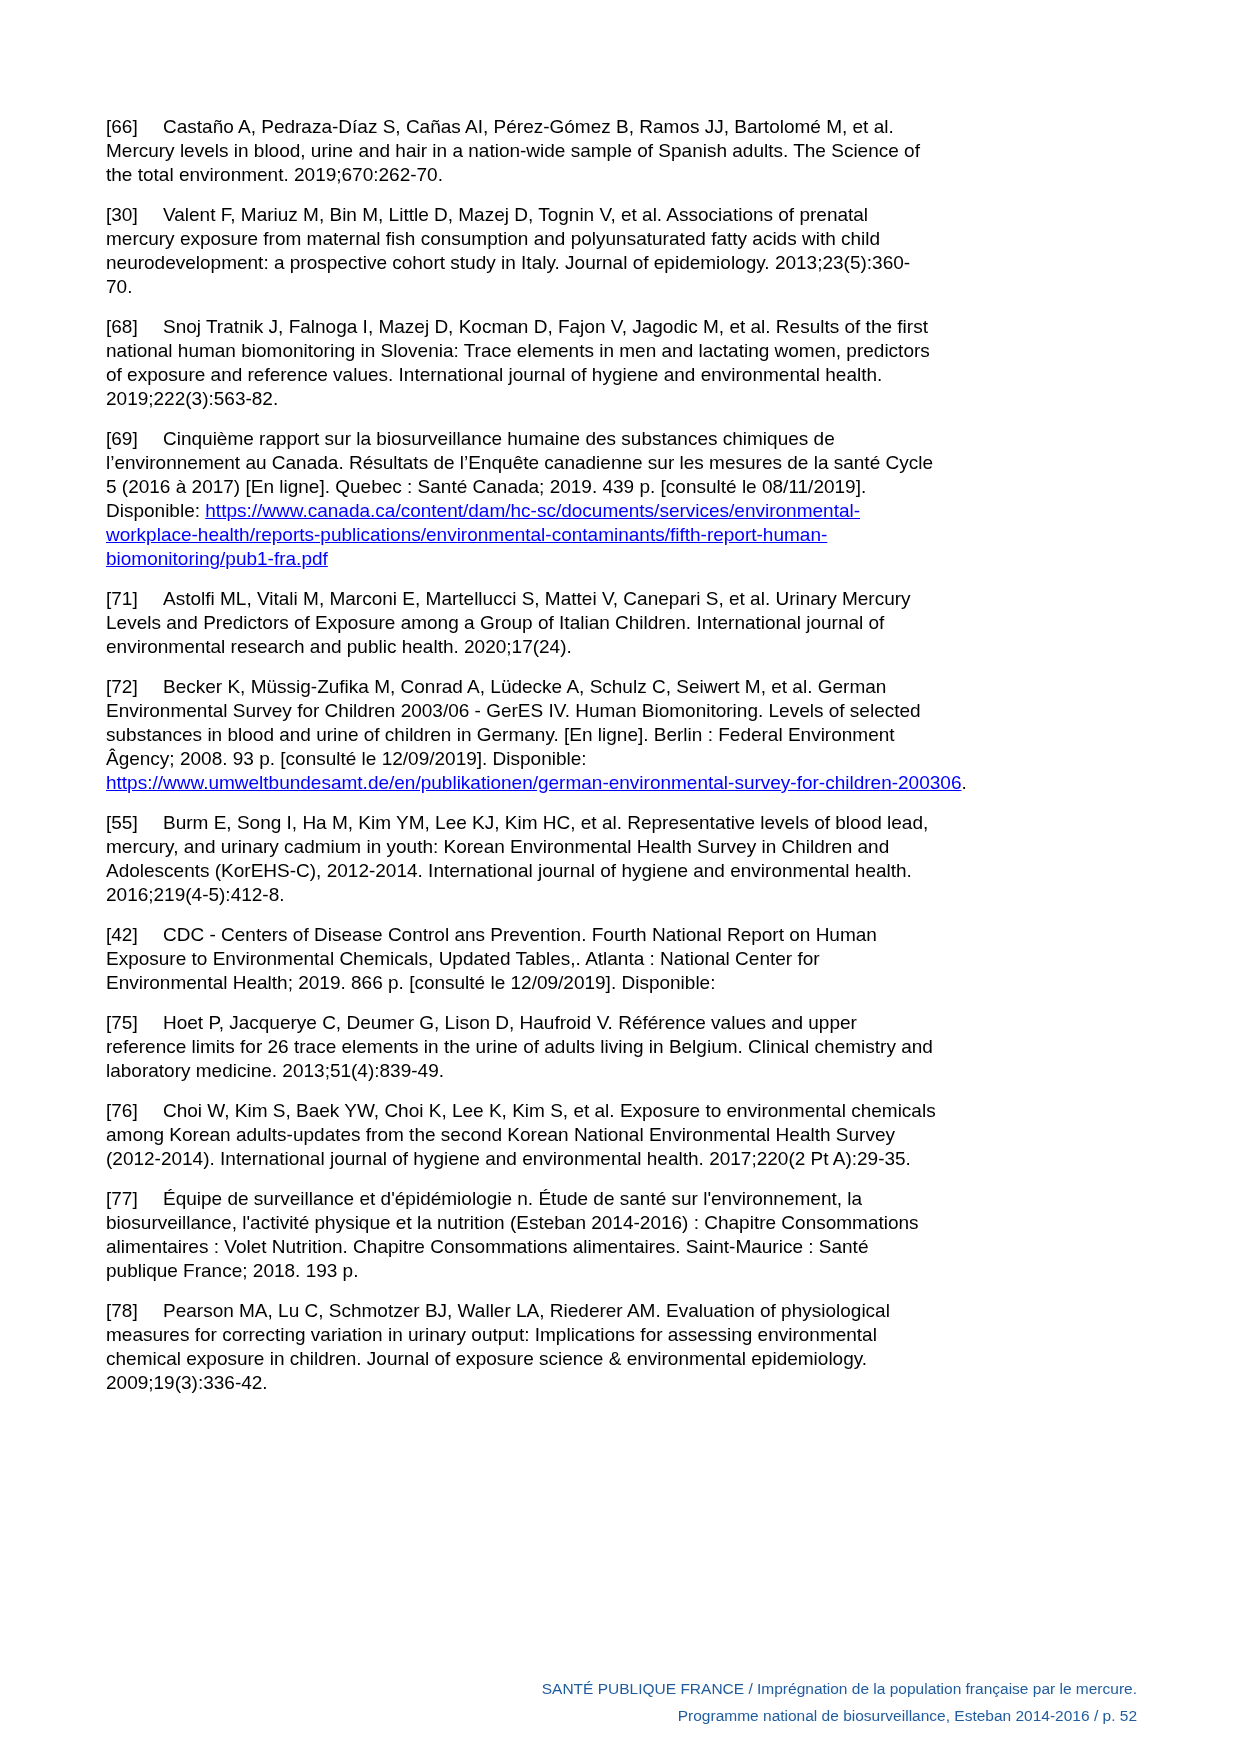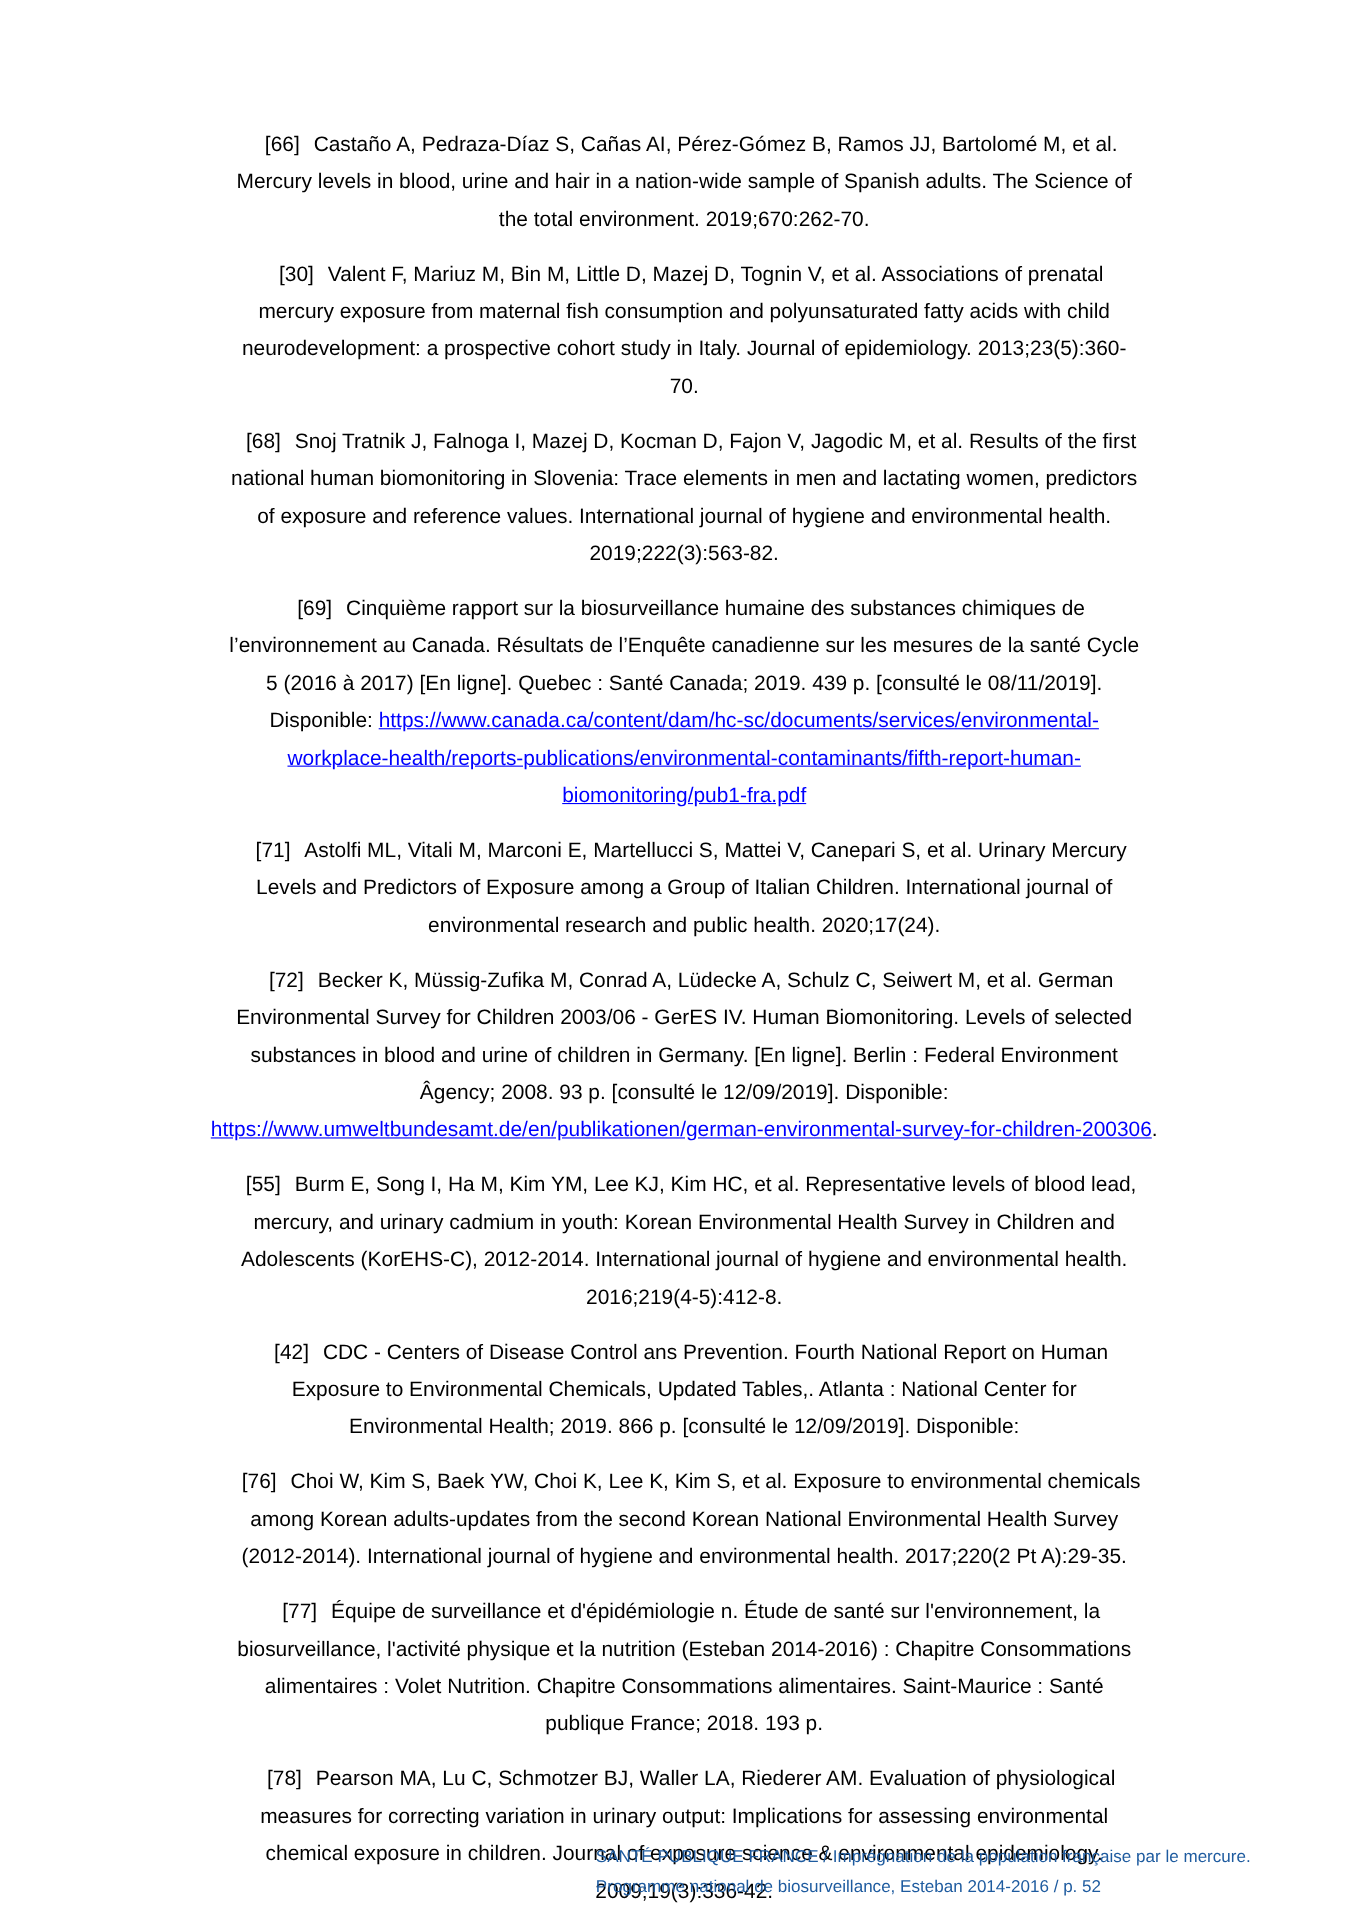--- a/index.html
+++ b/index.html
@@ -14,39 +14,39 @@
   }
   .refs {
     position: absolute;
     left: 106px;
     top: 115px;
     width: 1032px;
   }
   p.ref {
     margin: 0 0 16px 0;
     font-size: 19px;
-    line-height: 34px;
+    line-height: 24px;
     color: #000000;
     white-space: pre-wrap;
-    text-align: center;
+    text-align: left;
   }
   .ref-label {
     display: inline-block;
     width: 57px;
     white-space: normal;
   }
   a.ref-link {
     color: var(--link-color, #0000FF);
     text-decoration: underline;
   }
   footer.page-footer {
     position: absolute;
     top: 1676px;
     right: 104px;
-    text-align: left;
+    text-align: right;
     font-size: 15.5px;
     line-height: 26.5px;
     color: var(--footer-color, #1E5B9F);
   }
 </style>
 </head>
 <body style="background: rgb(255, 255, 255); color: rgb(0, 0, 0);">
 
 <main class="refs">
     <p class="ref"><span class="ref-label">[66]</span><span>Castaño A, Pedraza-Díaz S, Cañas AI, Pérez-Gómez B, Ramos JJ, Bartolomé M, et al.
@@ -75,20 +75,23 @@
 Âgency; 2008. 93 p. [consulté le 12/09/2019]. Disponible:
 </span><a class="ref-link" href="#">https://www.umweltbundesamt.de/en/publikationen/german-environmental-survey-for-children-200306</a><span>.</span></p>
     <p class="ref"><span class="ref-label">[55]</span><span>Burm E, Song I, Ha M, Kim YM, Lee KJ, Kim HC, et al. Representative levels of blood lead,
 mercury, and urinary cadmium in youth: Korean Environmental Health Survey in Children and
 Adolescents (KorEHS-C), 2012-2014. International journal of hygiene and environmental health.
 2016;219(4-5):412-8.</span></p>
     <p class="ref"><span class="ref-label">[42]</span><span>CDC - Centers of Disease Control ans Prevention. Fourth National Report on Human
 Exposure to Environmental Chemicals, Updated Tables,. Atlanta : National Center for
 Environmental Health; 2019. 866 p. [consulté le 12/09/2019]. Disponible:
 </span></p>
+    <p class="ref"><span class="ref-label">[75]</span><span>Hoet P, Jacquerye C, Deumer G, Lison D, Haufroid V. Référence values and upper
+reference limits for 26 trace elements in the urine of adults living in Belgium. Clinical chemistry and
+laboratory medicine. 2013;51(4):839-49.</span></p>
     <p class="ref"><span class="ref-label">[76]</span><span>Choi W, Kim S, Baek YW, Choi K, Lee K, Kim S, et al. Exposure to environmental chemicals
 among Korean adults-updates from the second Korean National Environmental Health Survey
 (2012-2014). International journal of hygiene and environmental health. 2017;220(2 Pt A):29-35.</span></p>
     <p class="ref"><span class="ref-label">[77]</span><span>Équipe de surveillance et d'épidémiologie n. Étude de santé sur l'environnement, la
 biosurveillance, l'activité physique et la nutrition (Esteban 2014-2016) : Chapitre Consommations
 alimentaires : Volet Nutrition. Chapitre Consommations alimentaires. Saint-Maurice : Santé
 publique France; 2018. 193 p.</span></p>
     <p class="ref"><span class="ref-label">[78]</span><span>Pearson MA, Lu C, Schmotzer BJ, Waller LA, Riederer AM. Evaluation of physiological
 measures for correcting variation in urinary output: Implications for assessing environmental
 chemical exposure in children. Journal of exposure science &amp; environmental epidemiology.

